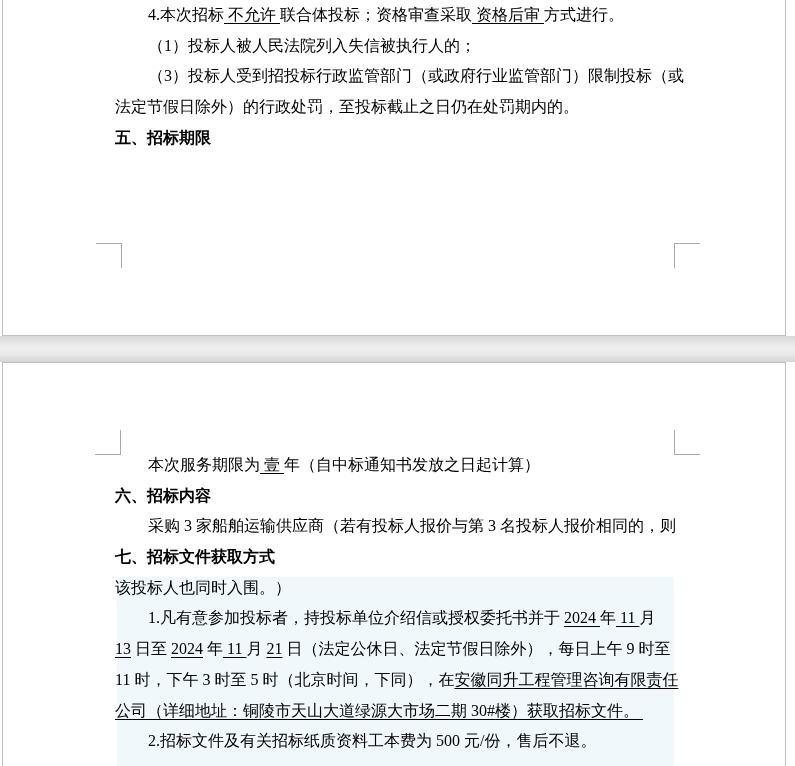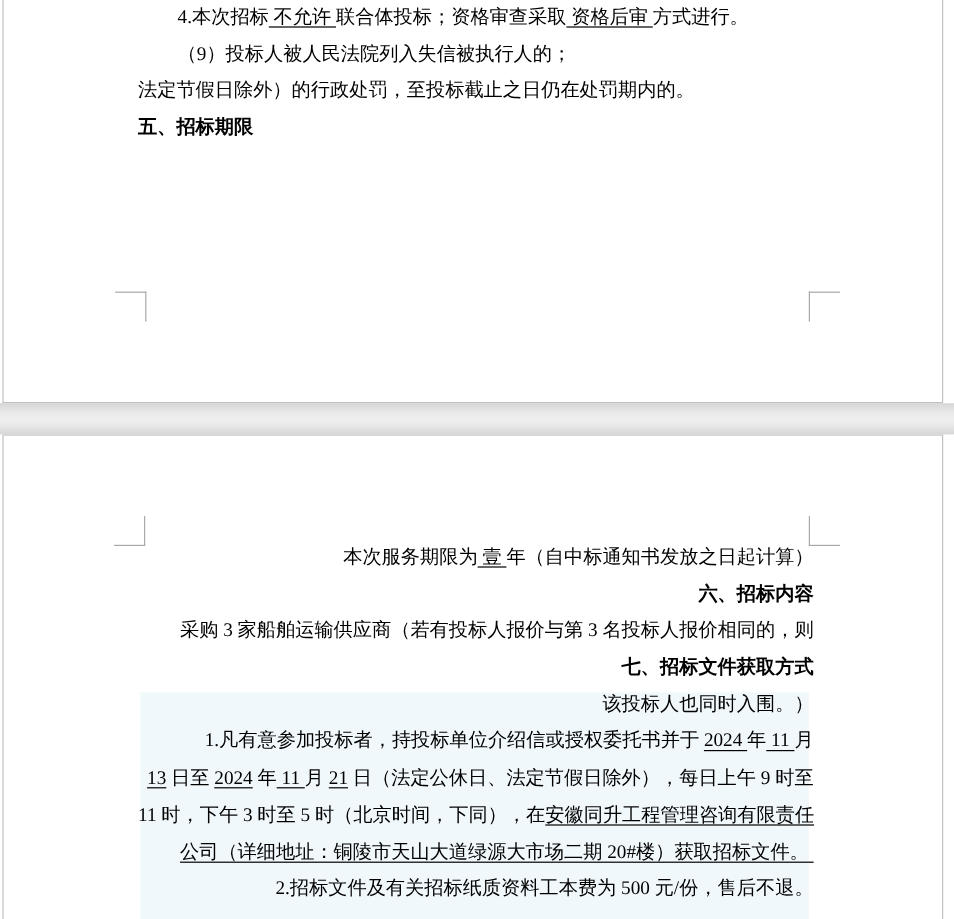--- a/index.html
+++ b/index.html
@@ -21,21 +21,21 @@
   .cm-p1-left {left:96px; top:243px;border-top:1px solid #a9a9a9;border-right:1px solid #a9a9a9;}
   .cm-p1-right{left:674px;top:243px;border-top:1px solid #a9a9a9;border-left:1px solid #a9a9a9;}
   .cm-p2-left {left:95px; top:430px;border-bottom:1px solid #a9a9a9;border-right:1px solid #a9a9a9;}
   .cm-p2-right{left:674px;top:430px;border-bottom:1px solid #a9a9a9;border-left:1px solid #a9a9a9;}
   .hl{position:absolute;left:117px;top:577px;width:557px;height:189px;background:#f1f8fb;}
   .textblock{
     position:absolute;left:115px;width:563px;
     font-size:16px;line-height:30.7px;
   }
   #p1text{top:0px;}
-  #p2text{top:450px;text-align:right;}
+  #p2text{top:450px;}
   .ln{height:30.7px;white-space:pre;overflow:visible;}
   .ln.indent{padding-left:33px;}
   .ln.head{font-weight:700;}
   .u{text-decoration:underline;text-underline-offset:3px;}
 </style>
 </head>
 <body>
 
 <div class="viewport">
 
@@ -45,30 +45,31 @@
 
   <div class="cropmark cm-p1-left"></div>
   <div class="cropmark cm-p1-right"></div>
   <div class="cropmark cm-p2-left"></div>
   <div class="cropmark cm-p2-right"></div>
 
   <div class="hl" style="background: rgb(241, 248, 251);"></div>
 
   <div class="textblock" id="p1text">
       <div class="ln indent"><span>4.本次招标</span><span class="u"> 不允许 </span><span>联合体投标；资格审查采取</span><span class="u"> 资格后审 </span><span>方式进行。</span></div>
-      <div class="ln indent"><span>（9）投标人被人民法院列入失信被执行人的；</span></div>
+      <div class="ln indent"><span>（1）投标人被人民法院列入失信被执行人的；</span></div>
+      <div class="ln indent"><span>（3）投标人受到招投标行政监管部门（或政府行业监管部门）限制投标（或</span></div>
       <div class="ln"><span>法定节假日除外）的行政处罚，至投标截止之日仍在处罚期内的。</span></div>
       <div class="ln head"><span>五、招标期限</span></div>
     </div>
   <div class="textblock" id="p2text">
       <div class="ln indent"><span>本次服务期限为</span><span class="u"> 壹 </span><span>年（自中标通知书发放之日起计算）</span></div>
       <div class="ln head"><span>六、招标内容</span></div>
       <div class="ln indent"><span>采购 3 家船舶运输供应商（若有投标人报价与第 3 名投标人报价相同的，则</span></div>
       <div class="ln head"><span>七、招标文件获取方式</span></div>
       <div class="ln"><span>该投标人也同时入围。）</span></div>
       <div class="ln indent"><span>1.凡有意参加投标者，持投标单位介绍信或授权委托书并于 </span><span class="u">2024 </span><span>年</span><span class="u"> 11 </span><span>月</span></div>
       <div class="ln"><span class="u">13</span><span> 日至 </span><span class="u">2024</span><span> 年</span><span class="u"> 11 </span><span>月 </span><span class="u">21</span><span> 日（法定公休日、法定节假日除外），每日上午 9 时至</span></div>
       <div class="ln"><span>11 时，下午 3 时至 5 时（北京时间，下同），在</span><span class="u">安徽同升工程管理咨询有限责任</span></div>
-      <div class="ln"><span class="u">公司（详细地址：铜陵市天山大道绿源大市场二期 20#楼）获取招标文件。 </span></div>
+      <div class="ln"><span class="u">公司（详细地址：铜陵市天山大道绿源大市场二期 30#楼）获取招标文件。 </span></div>
       <div class="ln indent"><span>2.招标文件及有关招标纸质资料工本费为 500 元/份，售后不退。</span></div>
     </div>
 
 </div>
 
 </body></html>

